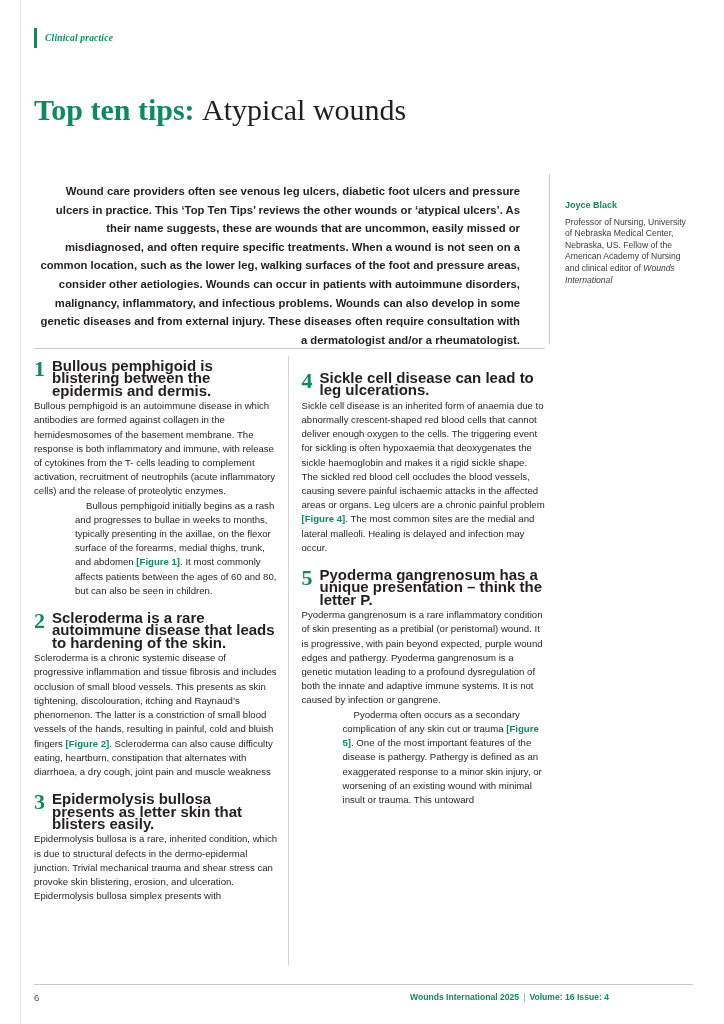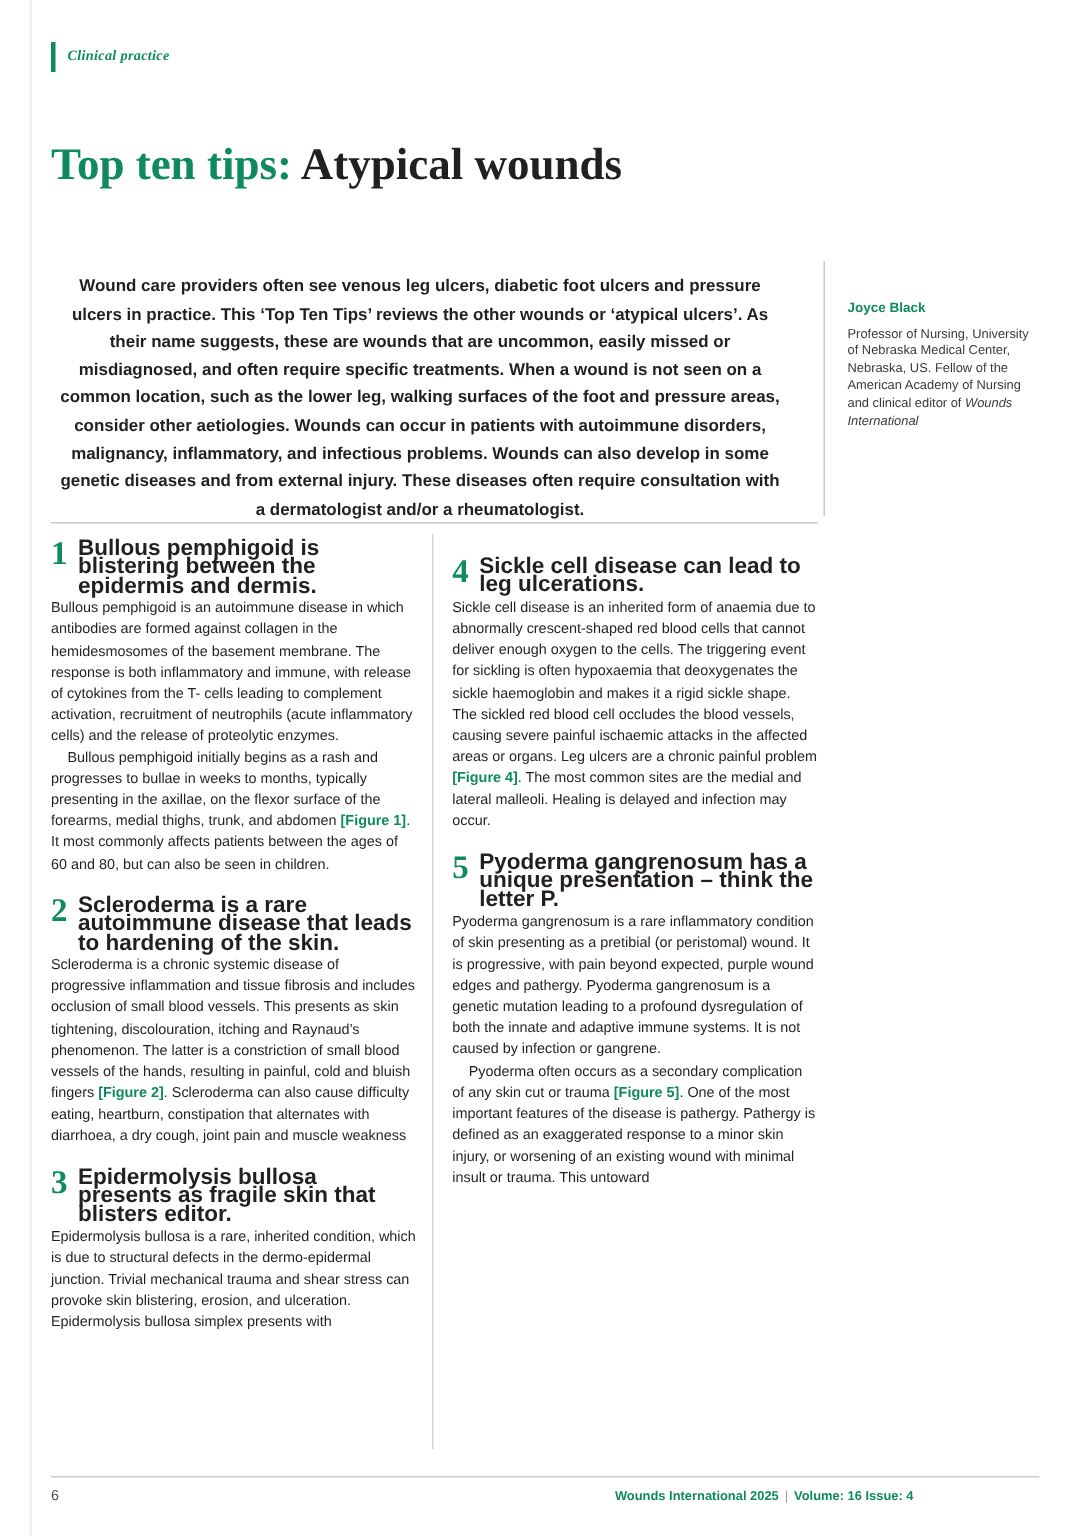--- a/index.html
+++ b/index.html
@@ -55,34 +55,34 @@
     line-height: 36px;
     color: #231f20;
     white-space: nowrap;
   }
   .title .lead {
     color: #0f8a5f;
     font-weight: bold;
   }
   .title .main {
     color: #231f20;
-    font-weight: bold;
+    font-weight: normal;
   }
 
   
   .intro {
     position: absolute;
     top: 182px;
     left: 40px;
     width: 480px;
     font-size: 11.3px;
     line-height: 18.6px;
     font-weight: bold;
     color: #231f20;
-    text-align: center;
+    text-align: right;
   }
 
   
   .author-rule {
     position: absolute;
     left: 549px;
     top: 174px;
     width: 1px;
     height: 170px;
     background: #c9c9c9;
@@ -160,20 +160,21 @@
     font-weight: bold;
     color: #231f20;
     padding-top: 2px;
   }
   p.body {
     margin: 2px 0 0 0;
   }
   p.body + p.body {
     margin-top: 0;
     text-indent: 11px;
+    margin-left: 41px;
   }
   .figref {
     color: #0f8a5f;
     font-weight: bold;
   }
   .spacer-md { height: 12px; }
 
   
   .footer-rule {
     position: absolute;
@@ -258,21 +259,21 @@
       <div class="tip">
         <div class="tip-num">2</div>
         <div class="tip-head">Scleroderma is a rare autoimmune disease that leads to hardening of the skin.</div>
       </div>
       <p class="body">Scleroderma is a chronic systemic disease of progressive inflammation and tissue fibrosis and includes occlusion of small blood vessels. This presents as skin tightening, discolouration, itching and Raynaud’s phenomenon. The latter is a constriction of small blood vessels of the hands, resulting in painful, cold and bluish fingers <span class="figref">[Figure 2]</span>. Scleroderma can also cause difficulty eating, heartburn, constipation that alternates with diarrhoea, a dry cough, joint pain and muscle weakness</p>
 
       <div class="spacer-md"></div>
 
       <div class="tip">
         <div class="tip-num">3</div>
-        <div class="tip-head">Epidermolysis bullosa presents as fragile skin that blisters editor.</div>
+        <div class="tip-head">Epidermolysis bullosa presents as letter skin that blisters easily.</div>
       </div>
       <p class="body">Epidermolysis bullosa is a rare, inherited condition, which is due to structural defects in the dermo-epidermal junction. Trivial mechanical trauma and shear stress can provoke skin blistering, erosion, and ulceration. Epidermolysis bullosa simplex presents with</p>
 
     </div>
 
     <div class="col">
 
 
       <div class="spacer-md"></div>
 

